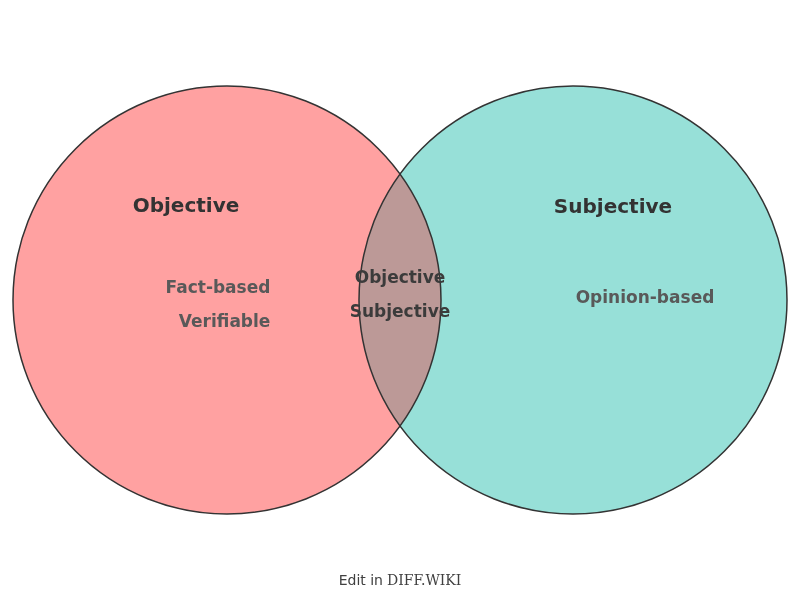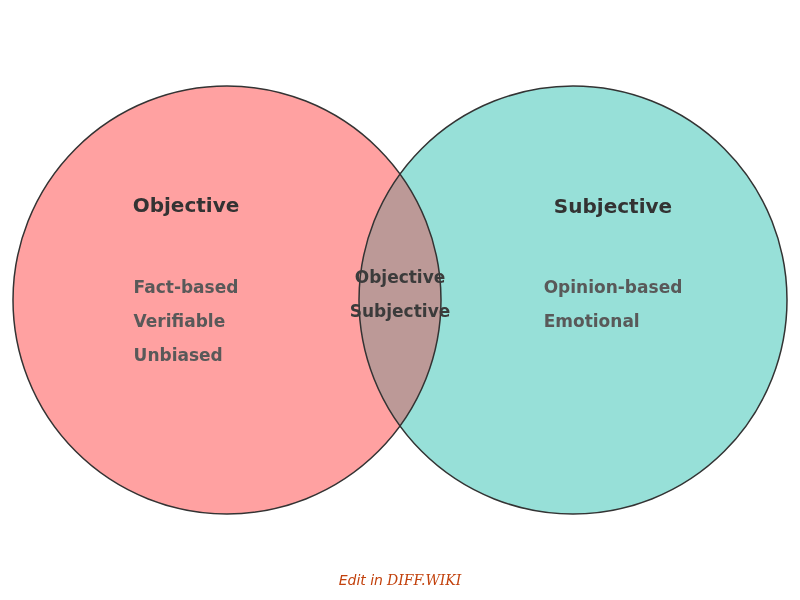--- a/index.html
+++ b/index.html
@@ -27,51 +27,51 @@
     font-size: 20px;
     font-weight: bold;
     color: #333333;
     white-space: nowrap;
   }
   .left-title  { left: 186px; top: 205px; }
   .right-title { left: 613px; top: 206px; }
   .items {
     position: absolute;
     transform: translateX(-50%);
-    text-align: left;
+    text-align: right;
     font-size: 17px;
     font-weight: bold;
     color: #595959;
     line-height: 34px;
     white-space: nowrap;
+    margin-left: 32px;
   }
   .left-items  { left: 186px; top: 270px; }
-  .right-items { left: 613px; top: 270px; }
+  .right-items { left: 613px; top: 280px; }
   .overlap-labels {
     position: absolute;
     left: 400px;
     top: 260px;
     transform: translateX(-50%);
     text-align: center;
     font-size: 17px;
     font-weight: bold;
     color: #3b3b3b;
     line-height: 34px;
     white-space: nowrap;
   }
   .footer {
     position: absolute;
     left: 400px;
     top: 580px;
     transform: translate(-50%, -50%);
     font-size: 14px;
-    color: #c2410c;
+    color: #404040;
     white-space: nowrap;
     cursor: pointer;
-    font-style: italic;
   }
   .footer .brand {
     font-family: "DejaVu Serif", "Liberation Serif", serif;
     margin-left: 4px;
   }
 </style>
 </head>
 <body>
 
 <div class="stage">
@@ -93,26 +93,24 @@
     <circle cx="573" cy="300" r="214" fill="none" stroke-width="1.5" stroke="#333333"></circle>
   </svg>
 
   <div class="circle-title left-title">Objective</div>
 
   <div class="circle-title right-title">Subjective</div>
 
   <div class="items left-items">
     <div>Fact-based</div>
     <div>Verifiable</div>
-    <div>Unbiased</div>
   </div>
 
   <div class="items right-items">
     <div>Opinion-based</div>
-    <div>Emotional</div>
   </div>
 
   <div class="overlap-labels">
     <div>Objective</div>
     <div>Subjective</div>
   </div>
 
   <div class="footer">
     <span>Edit in</span><span class="brand">DIFF.WIKI</span>
   </div>

